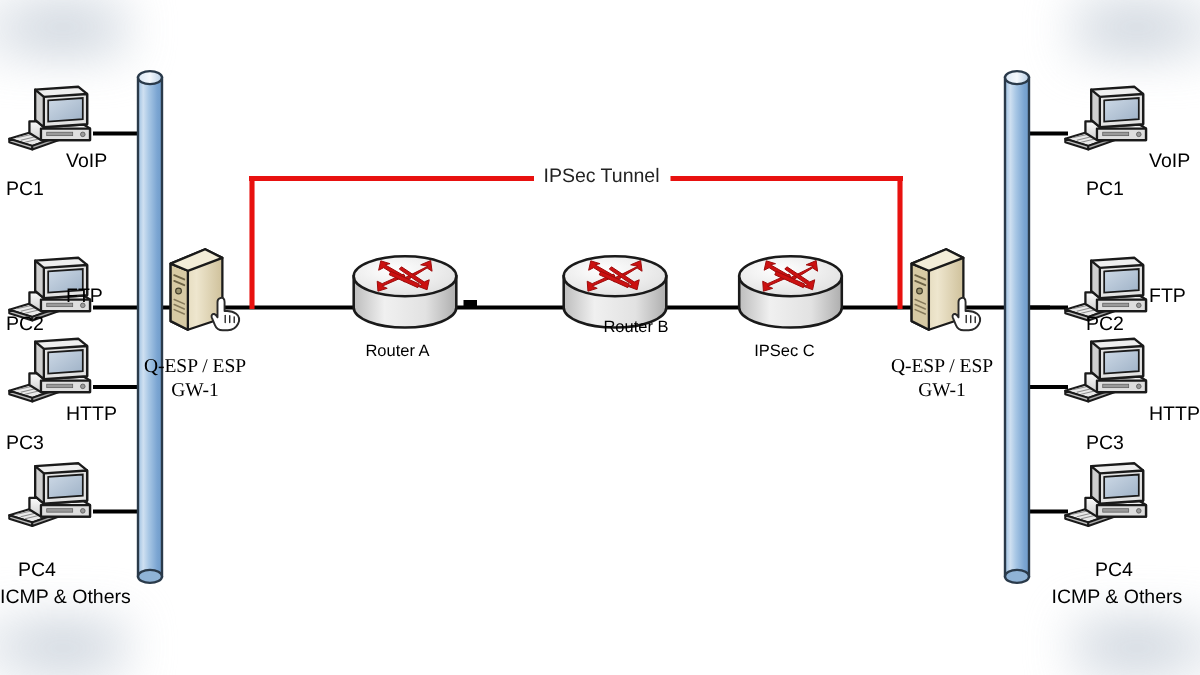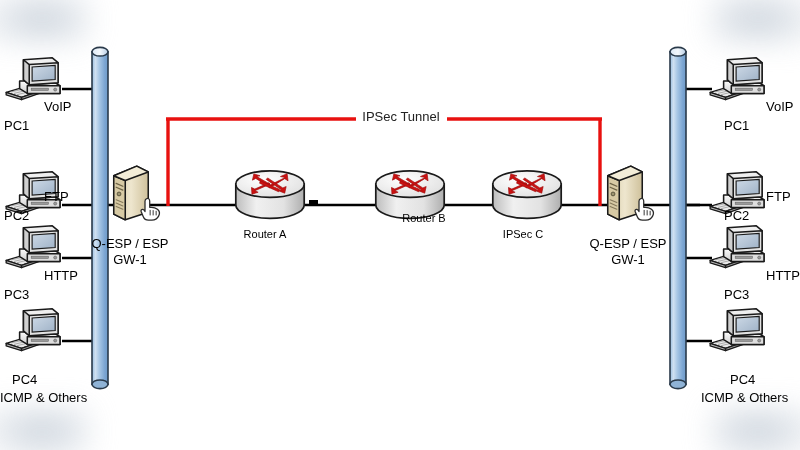--- a/index.html
+++ b/index.html
@@ -35,21 +35,21 @@
     width: 800px;
     height: 450px;
   }
   .lbl {
     position: absolute;
     white-space: nowrap;
     color: #000000;
     line-height: 1.12;
   }
   .lbl-sans  { font-family: "Liberation Sans", sans-serif; font-size: 13px; }
-  .lbl-serif { font-family: Liberation Sans, sans-serif; font-size: 13px; text-align: center; }
+  .lbl-serif { font-family: Liberation Serif, serif; font-size: 13px; text-align: center; }
   .lbl-router{ font-family: "Liberation Sans", sans-serif; font-size: 11px; text-align: center; }
   .lbl-tunnel{ font-family: "Liberation Sans", sans-serif; font-size: 13px; color:#222; }
   .ctr { transform: translateX(-50%); text-align: right; }
 </style>
 </head>
 <body>
 
 <div id="stage">
 
   <div class="corner-glow cg-tl"></div>

